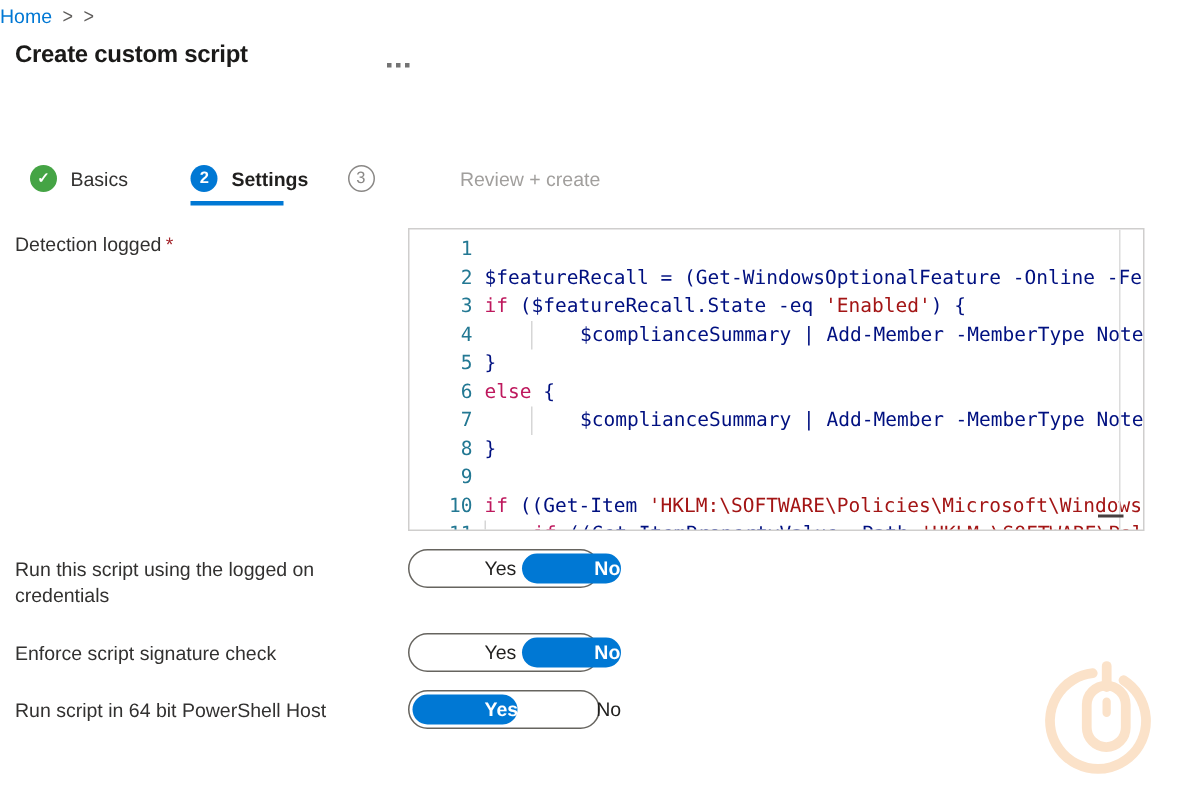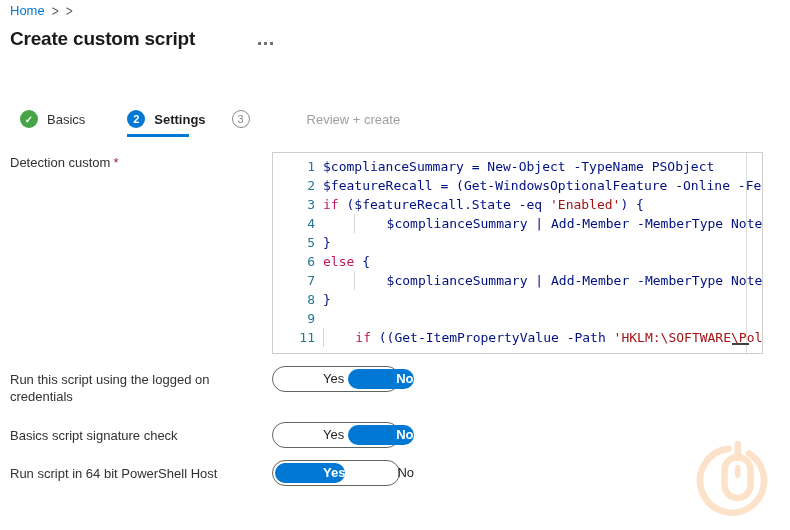--- a/index.html
+++ b/index.html
@@ -2,25 +2,25 @@
 <html><head>
 <meta charset="utf-8">
 <style>
   html,body{margin:0;padding:0;}
   body{
     width:790px;height:530px;position:relative;overflow:hidden;
     background:#ffffff;font-family:"Liberation Sans",sans-serif;
     -webkit-font-smoothing:antialiased;
   }
   
-  .breadcrumb{position:absolute;left:10px;top:3px;font-size:13px;display:flex;align-items:center;gap:7px;}
+  .breadcrumb{position:absolute;left:0;top:3px;font-size:13px;display:flex;align-items:center;gap:7px;}
   .crumb{color:#0078d4;cursor:pointer;}
   .crumb-sep{color:#605e5c;font-size:12px;transform:scaleY(1.15);}
   
-  .page-title{position:absolute;left:10px;top:28px;font-size:19px;font-weight:700;color:#1b1a19;letter-spacing:-0.2px;}
+  .page-title{position:absolute;left:10px;top:28px;font-size:16px;font-weight:700;color:#1b1a19;letter-spacing:-0.2px;}
   .more-menu{position:absolute;left:258px;top:42px;display:flex;gap:3px;cursor:pointer;}
   .more-menu i{width:3px;height:3px;background:#737373;display:block;}
   
   .tabs{position:absolute;left:20px;top:110px;display:flex;align-items:flex-start;}
   .tab{display:flex;align-items:center;gap:9px;position:relative;padding-bottom:9px;cursor:pointer;}
   .tab-basics{margin-right:42px;}
   .tab-settings{margin-right:26px;}
   .tab-label{font-size:13px;color:#323130;}
   .tab-settings .tab-label{font-weight:700;color:#201f1e;}
   .tab-review .tab-label{color:#a19f9d;padding-left:48px;}
@@ -86,49 +86,50 @@
     <span class="tab-label">Settings</span>
     <span class="tab-underline"></span>
   </div>
   <div class="tab tab-review">
     <span class="circle upcoming">3</span>
     <span class="tab-label">Review + create</span>
   </div>
 </div>
 
 <div class="field-label">
-  <span>Detection custom</span><span class="required">*</span>
+  <span>Detection logged</span><span class="required">*</span>
 </div>
 
 <div class="editor">
   <div class="code-lines">
-      <div class="line"><span class="ln">1</span><span class="code"><span class="tk-v">$complianceSummary = New-Object -TypeName PSObject</span></span></div>
+      <div class="line"><span class="ln">1</span></div>
       <div class="line"><span class="ln">2</span><span class="code"><span class="tk-v">$featureRecall = (Get-WindowsOptionalFeature -Online -Fea</span></span></div>
       <div class="line"><span class="ln">3</span><span class="code"><span class="tk-k">if</span><span class="tk-v"> ($featureRecall.State -eq </span><span class="tk-s">'Enabled'</span><span class="tk-v">) {</span></span></div>
       <div class="line"><span class="ln">4</span><span class="code"><span class="tk-v">    </span><span class="tk-g"></span><span class="tk-v">    $complianceSummary | Add-Member -MemberType NoteProp</span></span></div>
       <div class="line"><span class="ln">5</span><span class="code"><span class="tk-v">}</span></span></div>
       <div class="line"><span class="ln">6</span><span class="code"><span class="tk-k">else</span><span class="tk-v"> {</span></span></div>
       <div class="line"><span class="ln">7</span><span class="code"><span class="tk-v">    </span><span class="tk-g"></span><span class="tk-v">    $complianceSummary | Add-Member -MemberType NoteProp</span></span></div>
       <div class="line"><span class="ln">8</span><span class="code"><span class="tk-v">}</span></span></div>
       <div class="line"><span class="ln">9</span><span class="code"></span></div>
+      <div class="line"><span class="ln">10</span><span class="code"><span class="tk-k">if</span><span class="tk-v"> ((Get-Item </span><span class="tk-s">'HKLM:\SOFTWARE\Policies\Microsoft\Windows</span></span></div>
       <div class="line"><span class="ln">11</span><span class="code"><span class="tk-g"></span><span class="tk-v">    </span><span class="tk-k">if</span><span class="tk-v"> ((Get-ItemPropertyValue -Path </span><span class="tk-s">'HKLM:\SOFTWARE\Pol</span></span></div>
     </div>
   <div class="overview-ruler"></div>
   <div class="occurrence-underline"></div>
 </div>
 
 <div class="setting-row" style="top:366px">
   <div class="setting-label">Run this script using the logged on credentials</div>
   <div class="toggle">
     <span class="opt">Yes</span>
     <span class="opt sel">No</span>
   </div>
 </div>
 <div class="setting-row" style="top:422px">
-  <div class="setting-label">Basics script signature check</div>
+  <div class="setting-label">Enforce script signature check</div>
   <div class="toggle">
     <span class="opt">Yes</span>
     <span class="opt sel">No</span>
   </div>
 </div>
 <div class="setting-row" style="top:460px">
   <div class="setting-label">Run script in 64 bit PowerShell Host</div>
   <div class="toggle">
     <span class="opt sel">Yes</span>
     <span class="opt">No</span>

